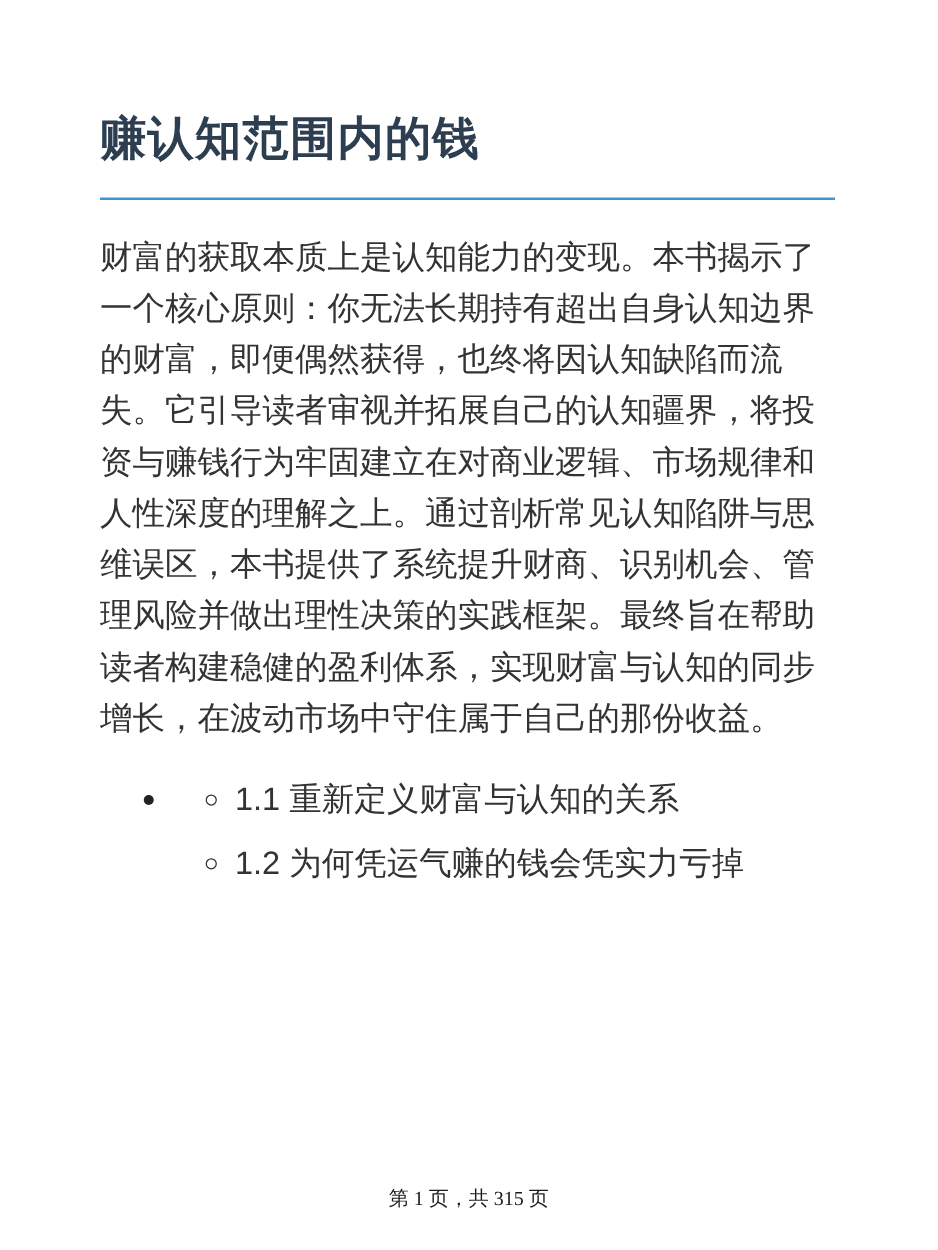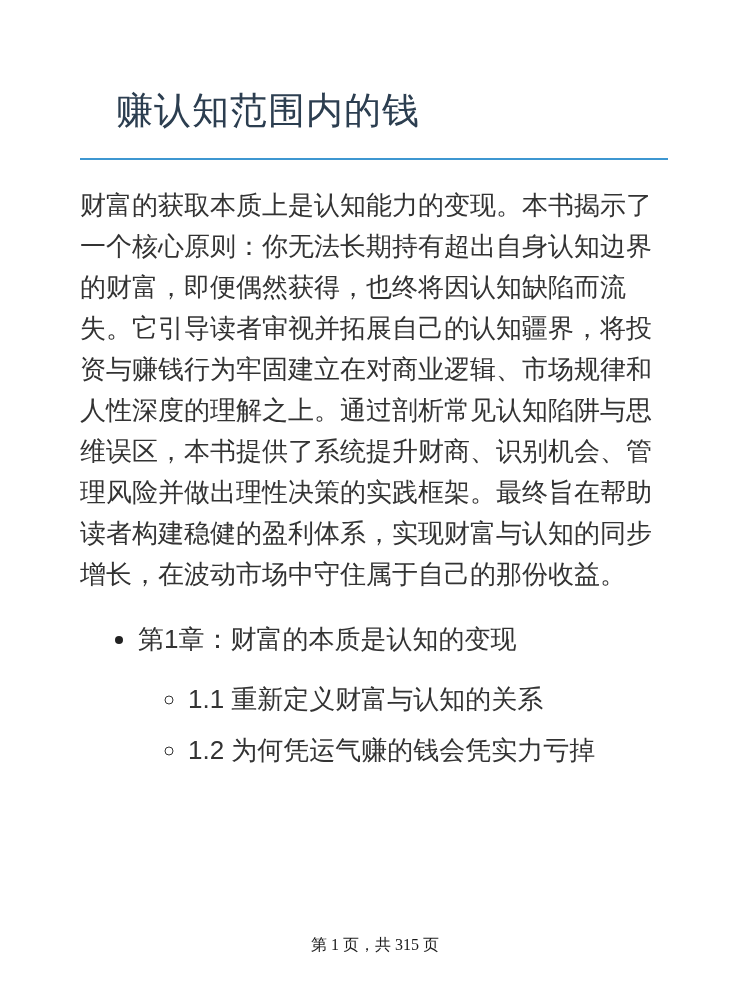--- a/index.html
+++ b/index.html
@@ -14,25 +14,24 @@
 
   .page {
     position: relative;
     width: 750px;
     height: 1000px;
     padding: 88px 82px 0 80px;
   }
 
   .doc-title {
     font-size: 37px;
-    font-weight: 400;
+    font-weight: 700;
     line-height: 1.25;
     color: var(--title, #2c3e50);
     letter-spacing: 1px;
-    margin-left: 36px;
   }
 
   .title-divider {
     border: none;
     border-top: 2px solid var(--divider, #3e97d1);
     margin-top: 24px;
   }
 
   .section-heading {
     font-size: 28px;
@@ -70,21 +69,21 @@
     padding-left: 50px;
     list-style-type: circle;
   }
 
   .toc-section { margin-bottom: 17px; }
   .toc-section:last-child { margin-bottom: 0; }
 
   .page-footer {
     position: absolute;
     left: 0;
-    bottom: 44px;
+    bottom: 30px;
     width: 750px;
     text-align: center;
     font-family: "Liberation Serif", "DejaVu Serif", serif;
     font-size: 16px;
     color: #1a1a1a;
     margin-top: 20px;
   }
 </style>
 </head>
 <body>
@@ -94,21 +93,20 @@
   <h1 class="doc-title">赚认知范围内的钱</h1>
 
   <hr class="title-divider">
 
 
   <p class="abstract-text">财富的获取本质上是认知能力的变现。本书揭示了一个核心原则：你无法长期持有超出自身认知边界的财富，即便偶然获得，也终将因认知缺陷而流失。它引导读者审视并拓展自己的认知疆界，将投资与赚钱行为牢固建立在对商业逻辑、市场规律和人性深度的理解之上。通过剖析常见认知陷阱与思维误区，本书提供了系统提升财商、识别机会、管理风险并做出理性决策的实践框架。最终旨在帮助读者构建稳健的盈利体系，实现财富与认知的同步增长，在波动市场中守住属于自己的那份收益。</p>
 
 
   <ul class="toc-list">
     <li class="toc-chapter">
-      <span>第1章：财富的本质是认知的变现</span>
       <ul class="toc-sublist">
         <li class="toc-section">1.1 重新定义财富与认知的关系</li>
         <li class="toc-section">1.2 为何凭运气赚的钱会凭实力亏掉</li>
       </ul>
     </li>
   </ul>
 
   <div class="page-footer">第 1 页，共 315 页</div>
 
 </div>

